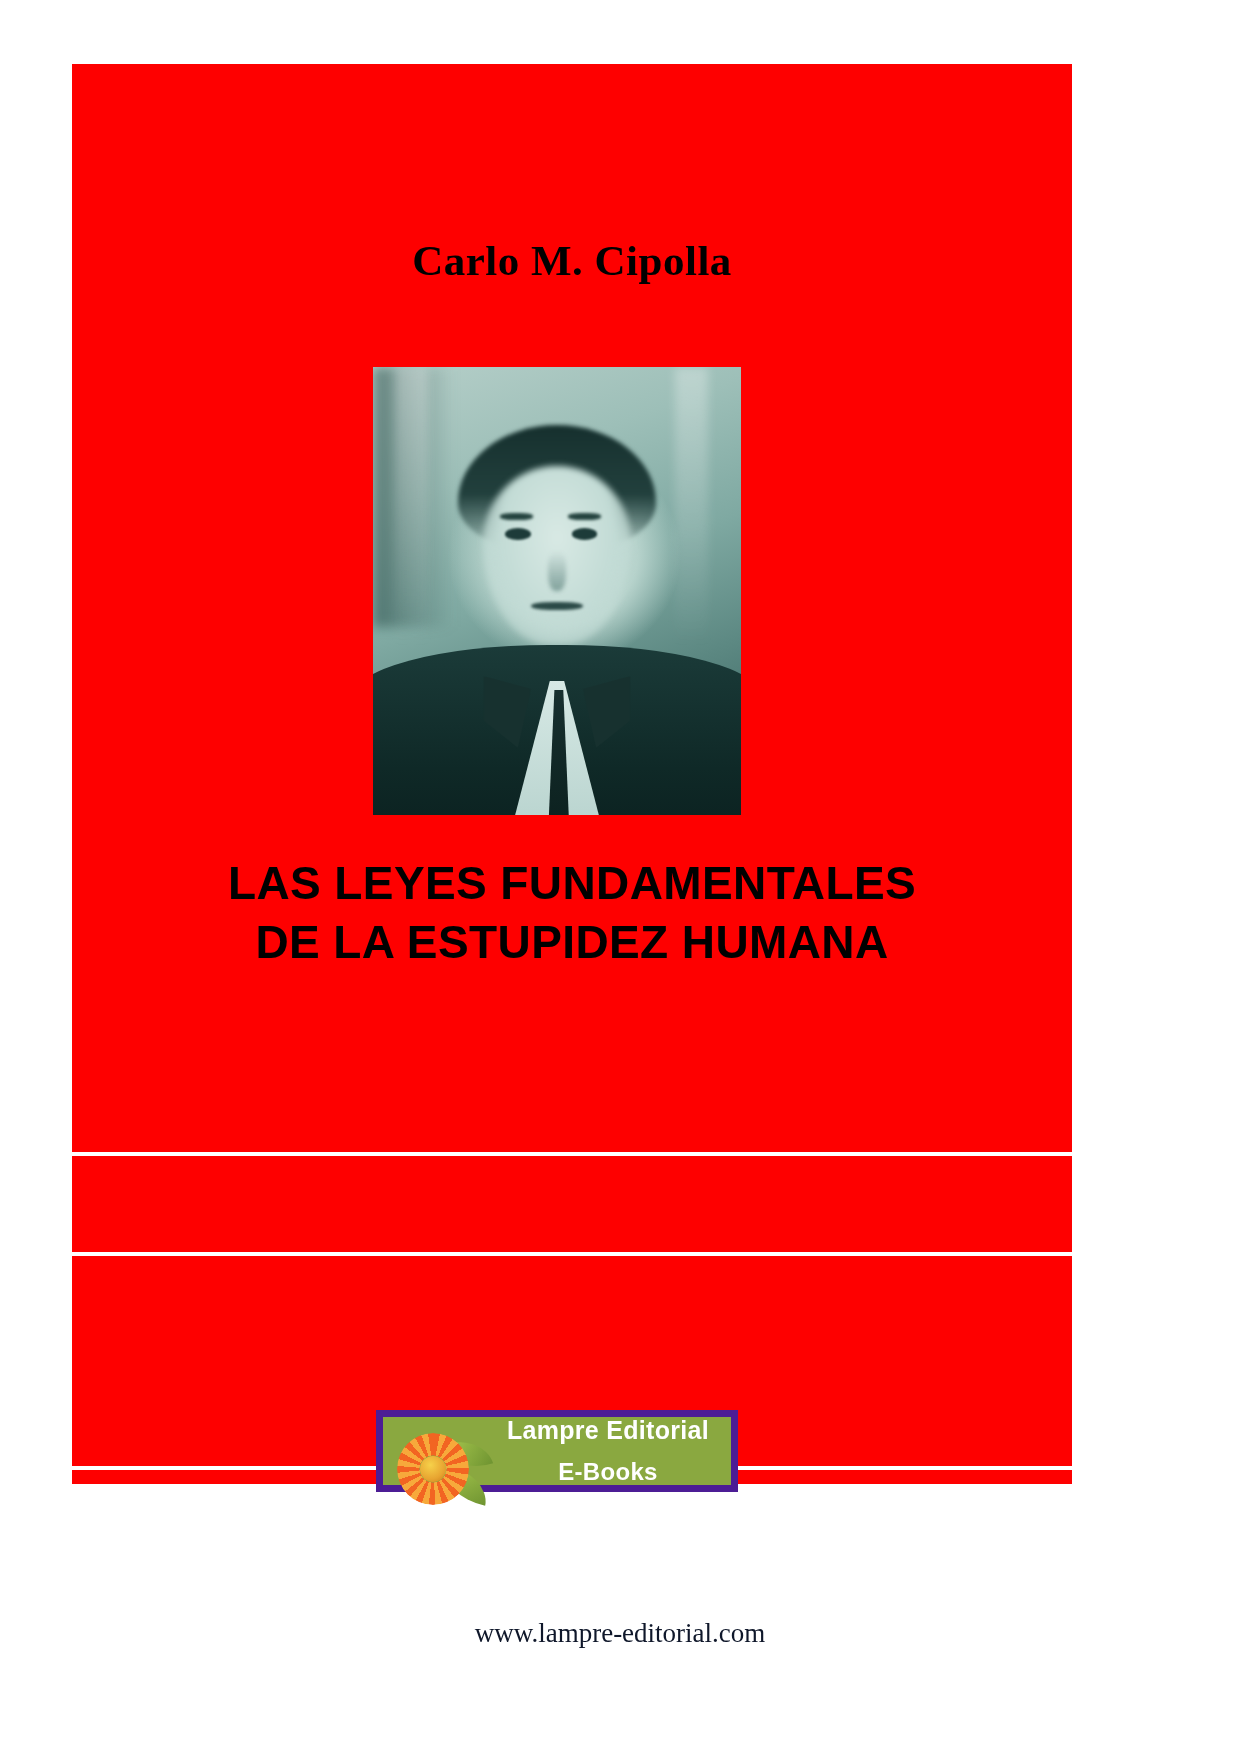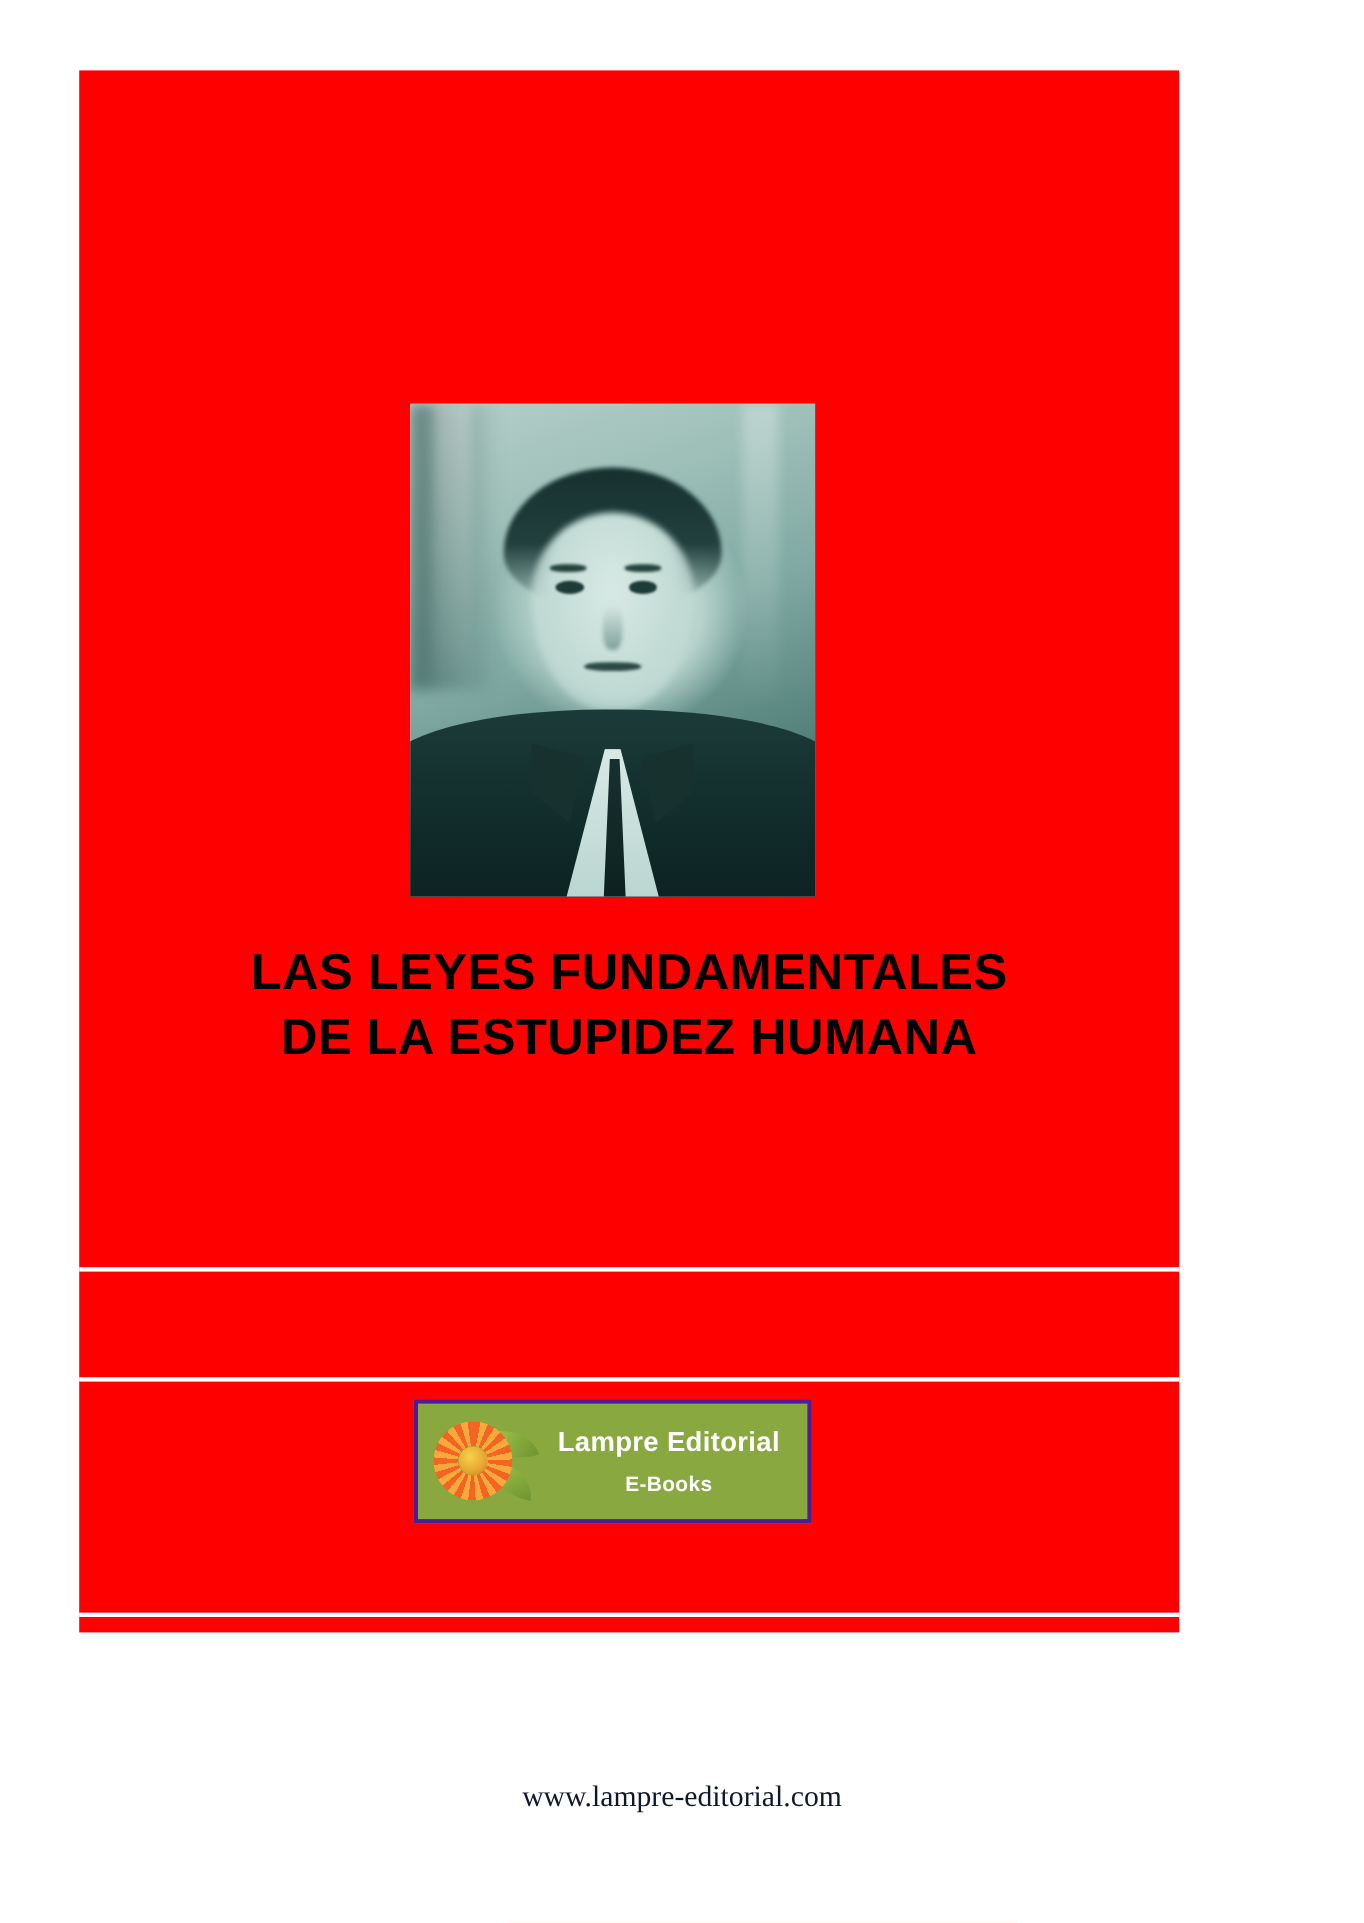--- a/index.html
+++ b/index.html
@@ -209,25 +209,25 @@
     background: #ffffff;
   }
   .band.b1 { top: 1088px; }
   .band.b2 { top: 1188px; }
   .band.b3 { top: 1402px; }
 
   
   .logo {
     position: absolute;
     left: 304px;
-    top: 1208px;
+    top: 1346px;
     width: 362px;
-    height: 113px;
+    height: 82px;
     background: #8aa840;
-    border: 4px solid #4c1d95;
+    border: 7px solid #4c1d95;
     box-sizing: border-box;
     display: flex;
     align-items: center;
   }
   .logo-mark {
     position: relative;
     width: 108px;
     height: 100%;
     flex: 0 0 108px;
   }
@@ -268,39 +268,40 @@
   .leaf.l2 { left: 58px; top: 52px; width: 48px; height: 32px; transform: rotate(12deg); }
   .logo-text {
     flex: 1;
     text-align: center;
     color: #ffffff;
     font-family: "Liberation Sans", sans-serif;
     font-weight: bold;
     padding-right: 6px;
   }
   .logo-text .line1 { font-size: 25px; letter-spacing: 0.3px; }
-  .logo-text .line2 { font-size: 19px; letter-spacing: 0.3px; margin-top: 13px; }
+  .logo-text .line2 { font-size: 24px; letter-spacing: 0.3px; margin-top: 13px; }
 
   
   .footer-url {
     position: absolute;
     left: 0;
     top: 1618px;
     width: 100%;
     text-align: center;
     font-family: "Liberation Serif", serif;
     font-size: 27px;
     color: #0f172a;
   }
 </style>
 </head>
 <body>
 
 <div class="cover">
 
+  <div class="author">Carlo M. Cipolla</div>
 
   <div class="portrait-frame">
     <div class="portrait">
       <div class="bg-dark"></div>
       <div class="bg-streak s1"></div>
       <div class="bg-streak s2"></div>
       <div class="hair"></div>
       <div class="face"></div>
       <div class="brow left"></div>
       <div class="brow right"></div>

